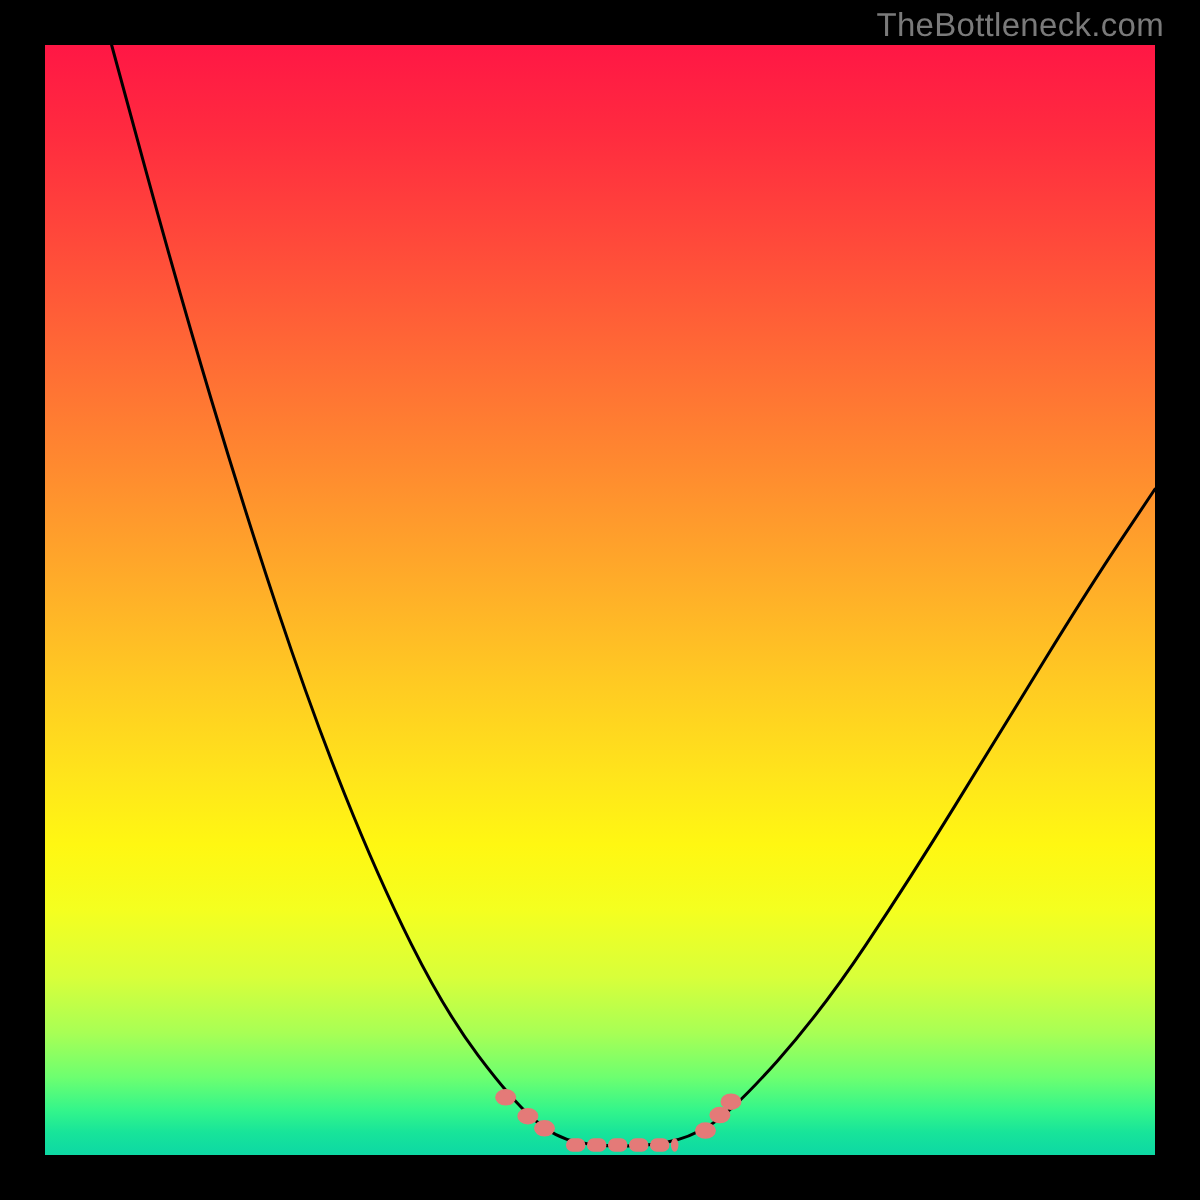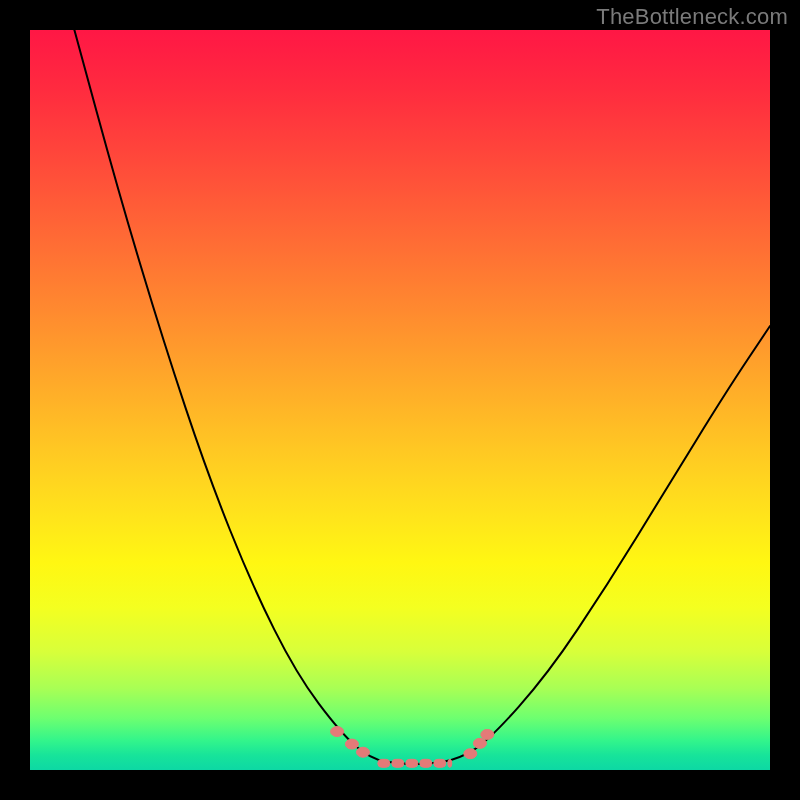--- a/index.html
+++ b/index.html
@@ -54,21 +54,21 @@
   }
   .curve-path {
     fill: none;
     stroke: #000;
     stroke-width: 2;
     stroke-linecap: round;
   }
   .watermark {
     position: absolute;
     top: 4px;
-    right: 12px;
+    right: 24px;
     color: #7a7a7a;
     font-size: 22px;
     letter-spacing: 0.2px;
     font-weight: 400;
     user-select: none;
   }
   .marker {
     fill: #e47a78;
     stroke: #e47a78;
   }

